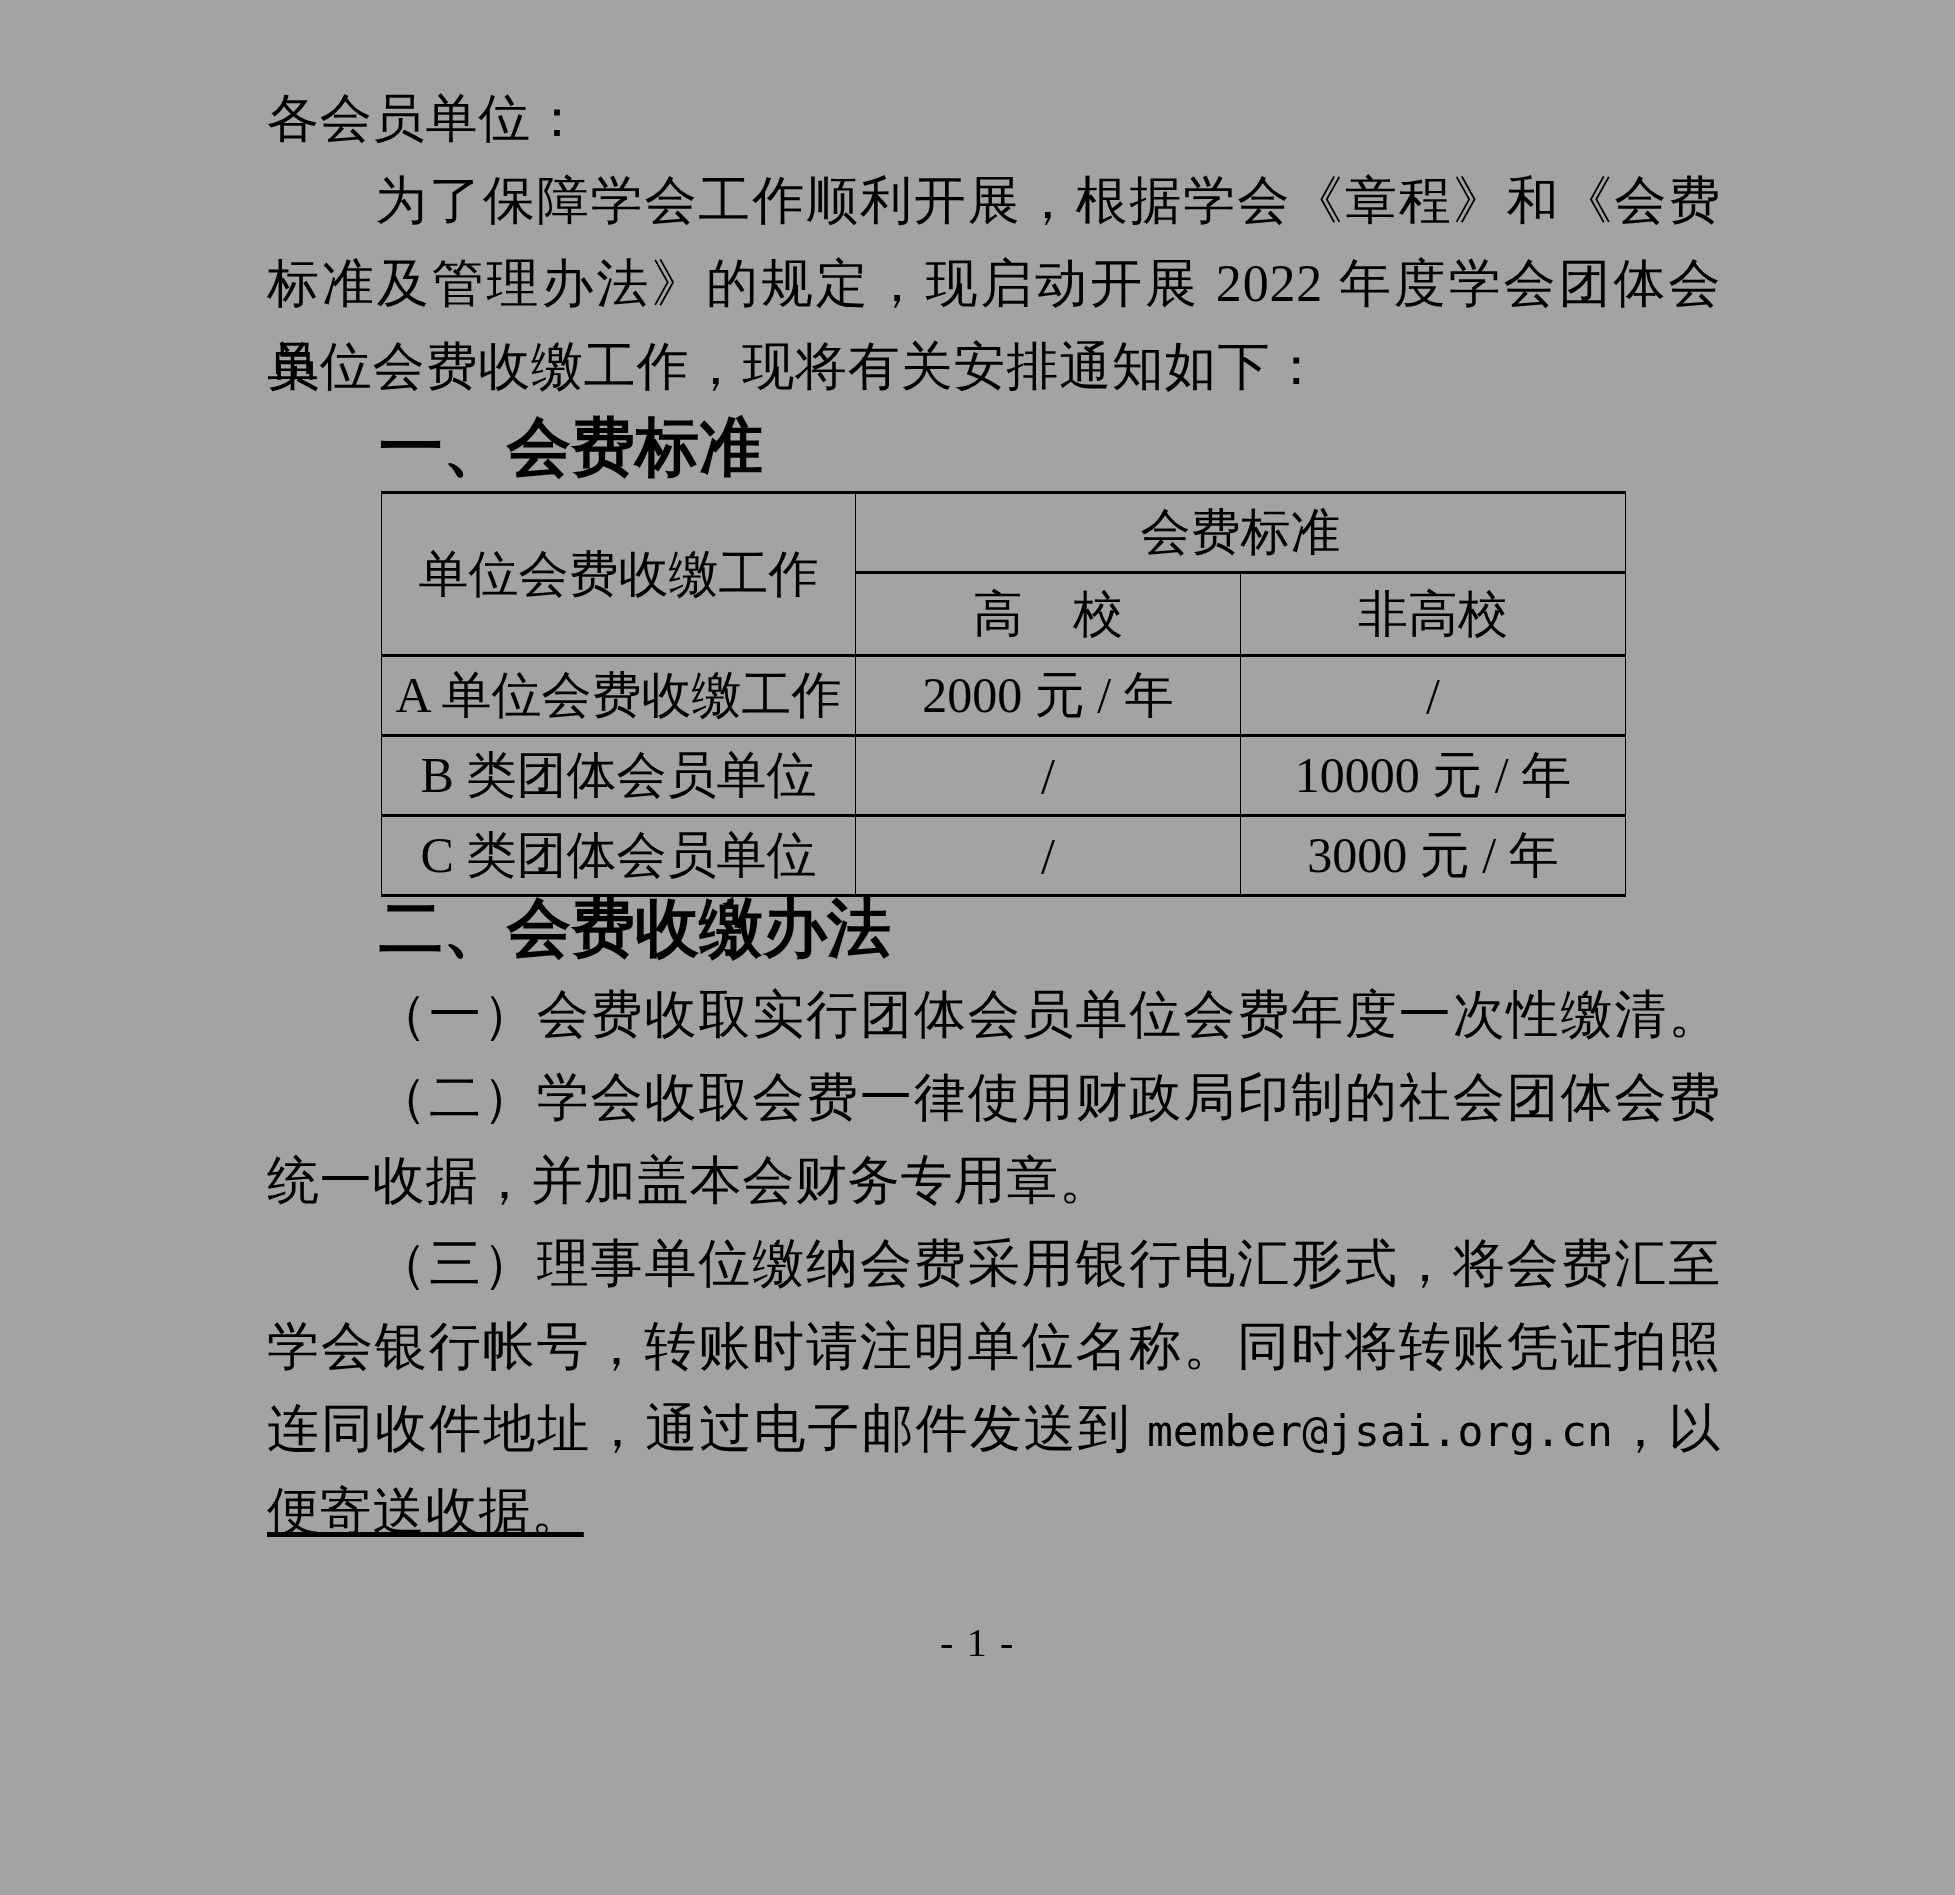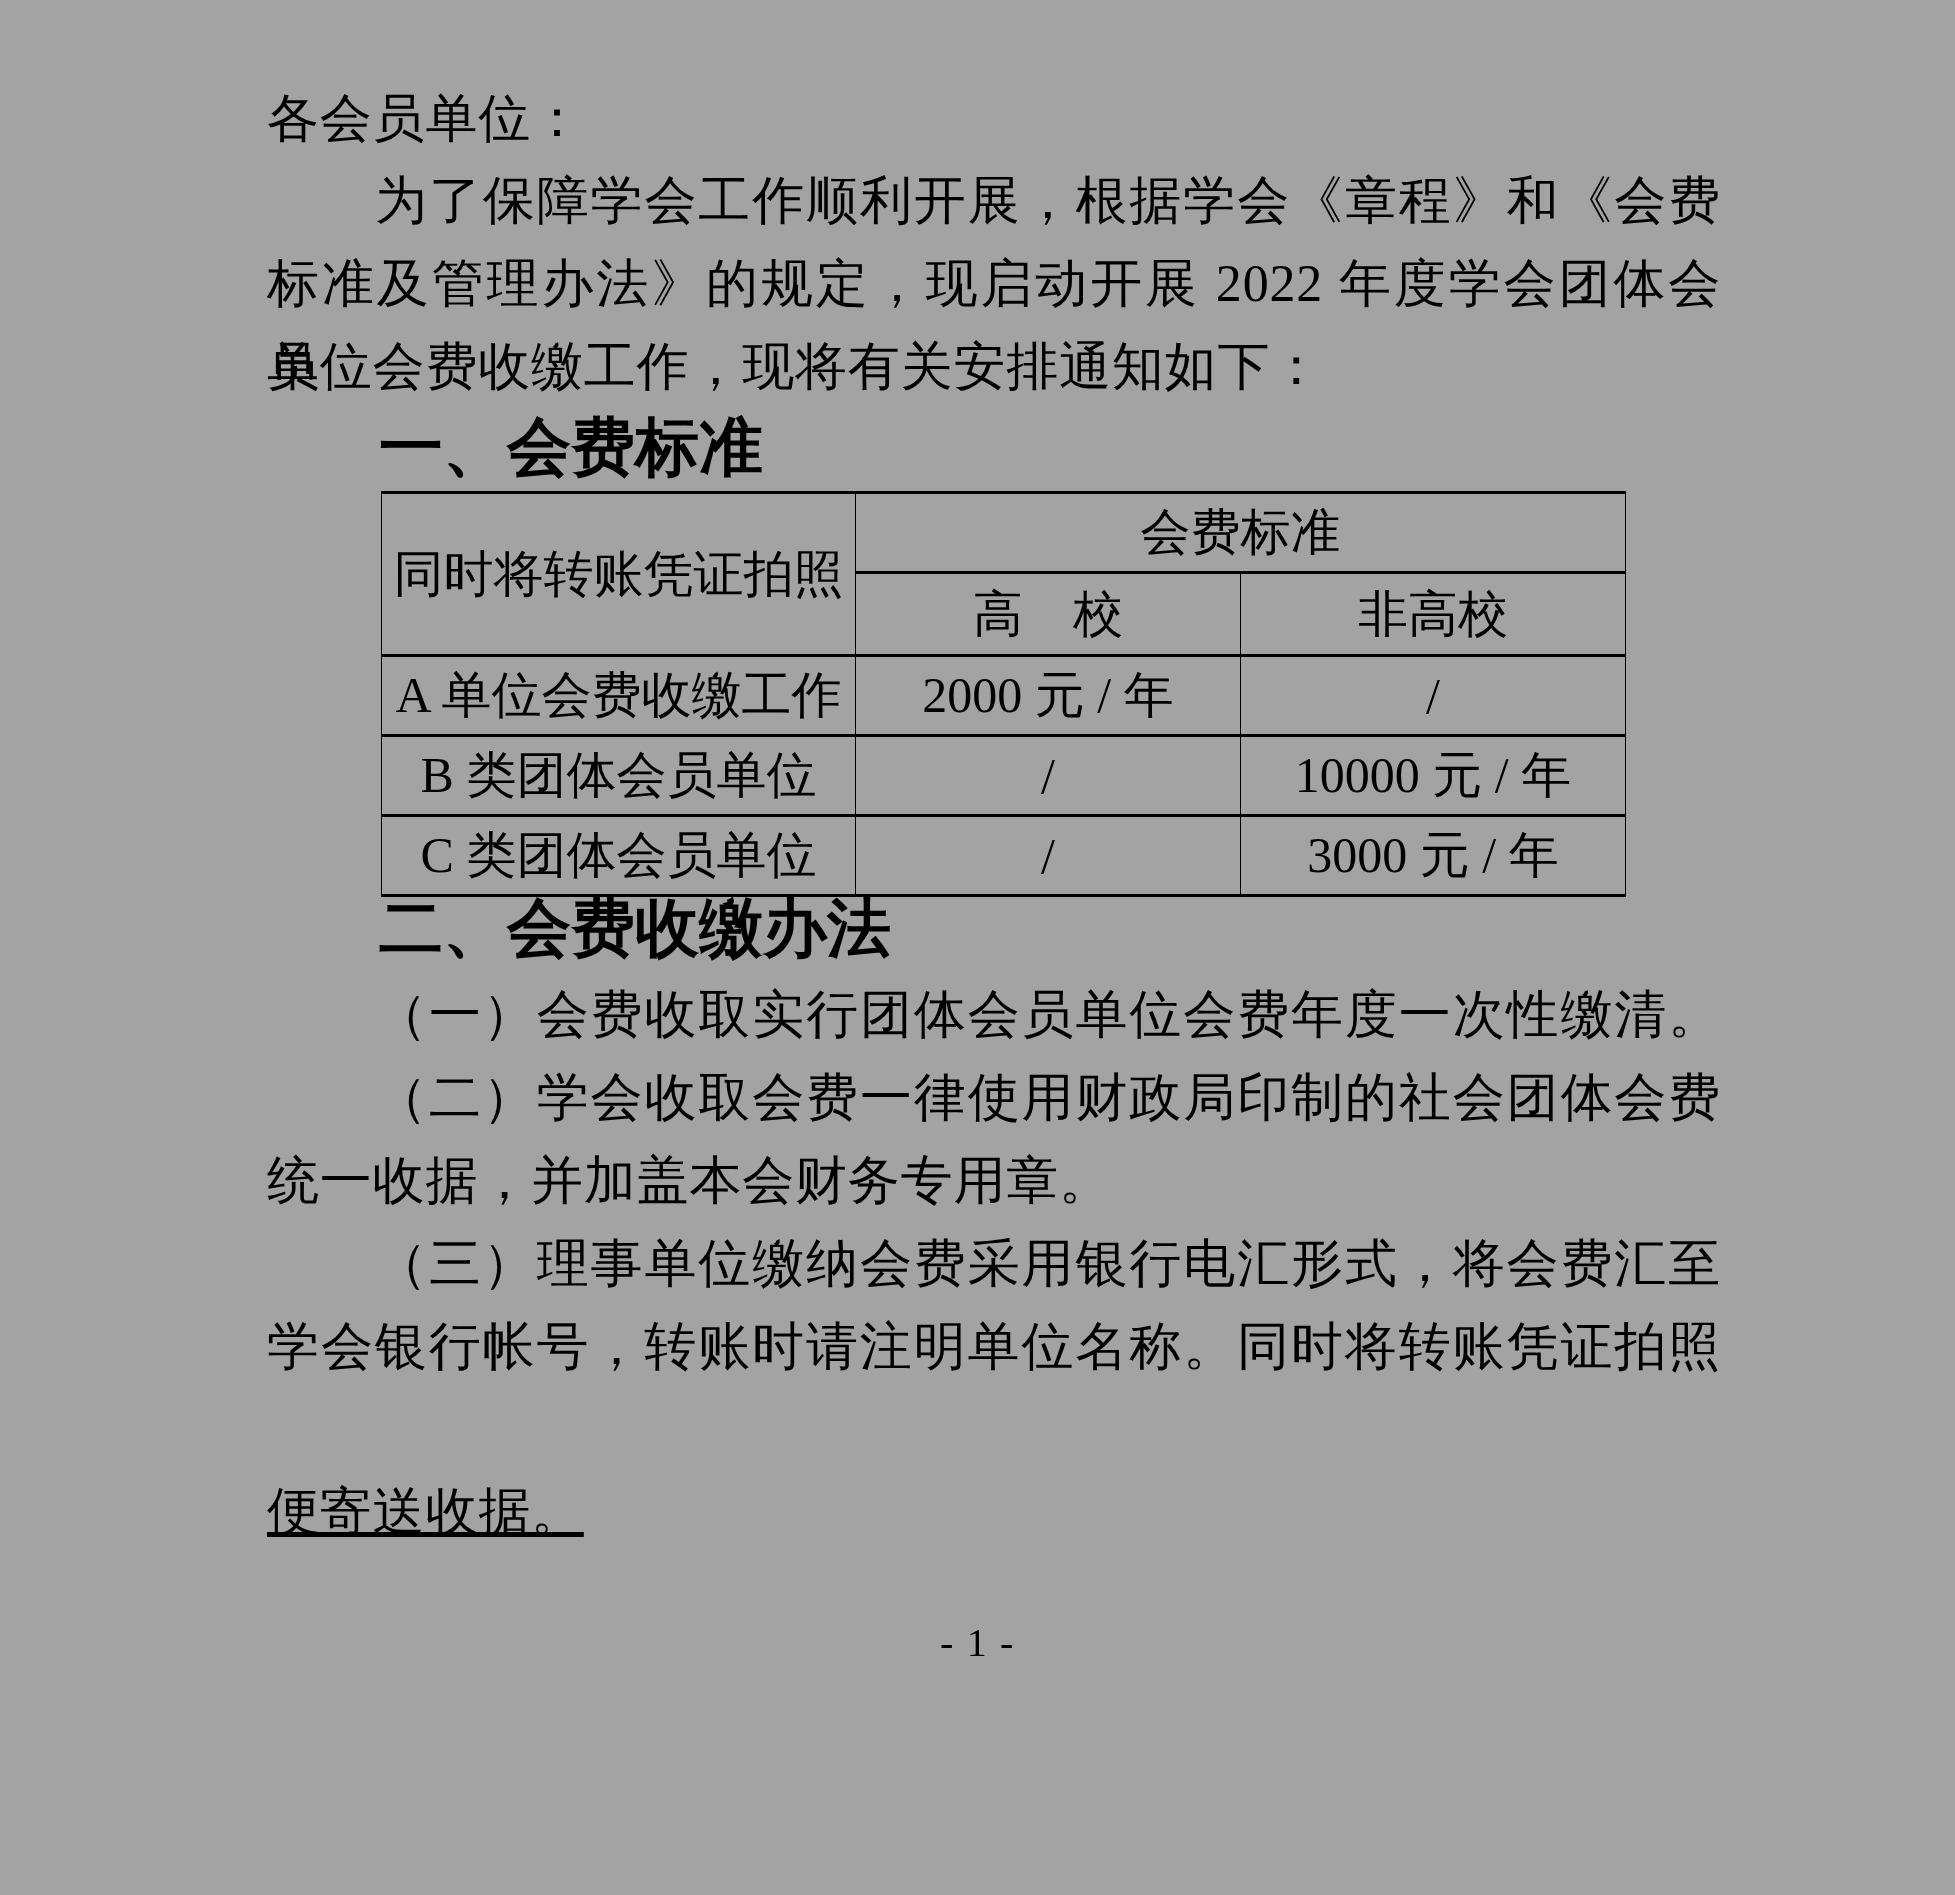--- a/index.html
+++ b/index.html
@@ -88,21 +88,21 @@
   <div class="heading" style="top:416px;">一、会费标准</div>
 
   <table class="fee">
     <colgroup>
       <col style="width:474px">
       <col style="width:385px">
       <col style="width:385px">
     </colgroup>
     <tbody>
       <tr style="height:80px">
-        <td rowspan="2">同时将转账凭证拍照</td>
+        <td rowspan="2">单位会费收缴工作</td>
         <td colspan="2">会费标准</td>
       </tr>
       <tr style="height:83px">
         <td>高　校</td>
         <td>非高校</td>
       </tr>
       <tr style="height:80px">
         <td>A 单位会费收缴工作</td>
         <td>2000 元 / 年</td>
         <td>/</td>
@@ -120,18 +120,19 @@
     </tbody>
   </table>
 
   <div class="heading" style="top:897px;">二、会费收缴办法</div>
 
   <div class="line j indent" style="top:973px;">（一）会费收取实行团体会员单位会费年度一次性缴清。</div>
   <div class="line j indent" style="top:1056px;">（二）学会收取会费一律使用财政局印制的社会团体会费</div>
   <div class="line" style="top:1139px; left:267px;">统一收据，并加盖本会财务专用章。</div>
   <div class="line j indent" style="top:1222px;">（三）理事单位缴纳会费采用银行电汇形式，将会费汇至</div>
   <div class="line j flush" style="top:1305px;">学会银行帐号，转账时请注明单位名称。同时将转账凭证拍照</div>
+  <div class="line j flush wrap-latin" style="top:1387px;">连同收件地址，通过电子邮件发送到 <span class="latin">member@jsai.org.cn</span>，以</div>
   <div class="line" style="top:1470px; left:267px;text-decoration:underline;">便寄送收据。</div>
 
   <div class="footer">- 1 -</div>
 
 </div>
 
 
 </body></html>

